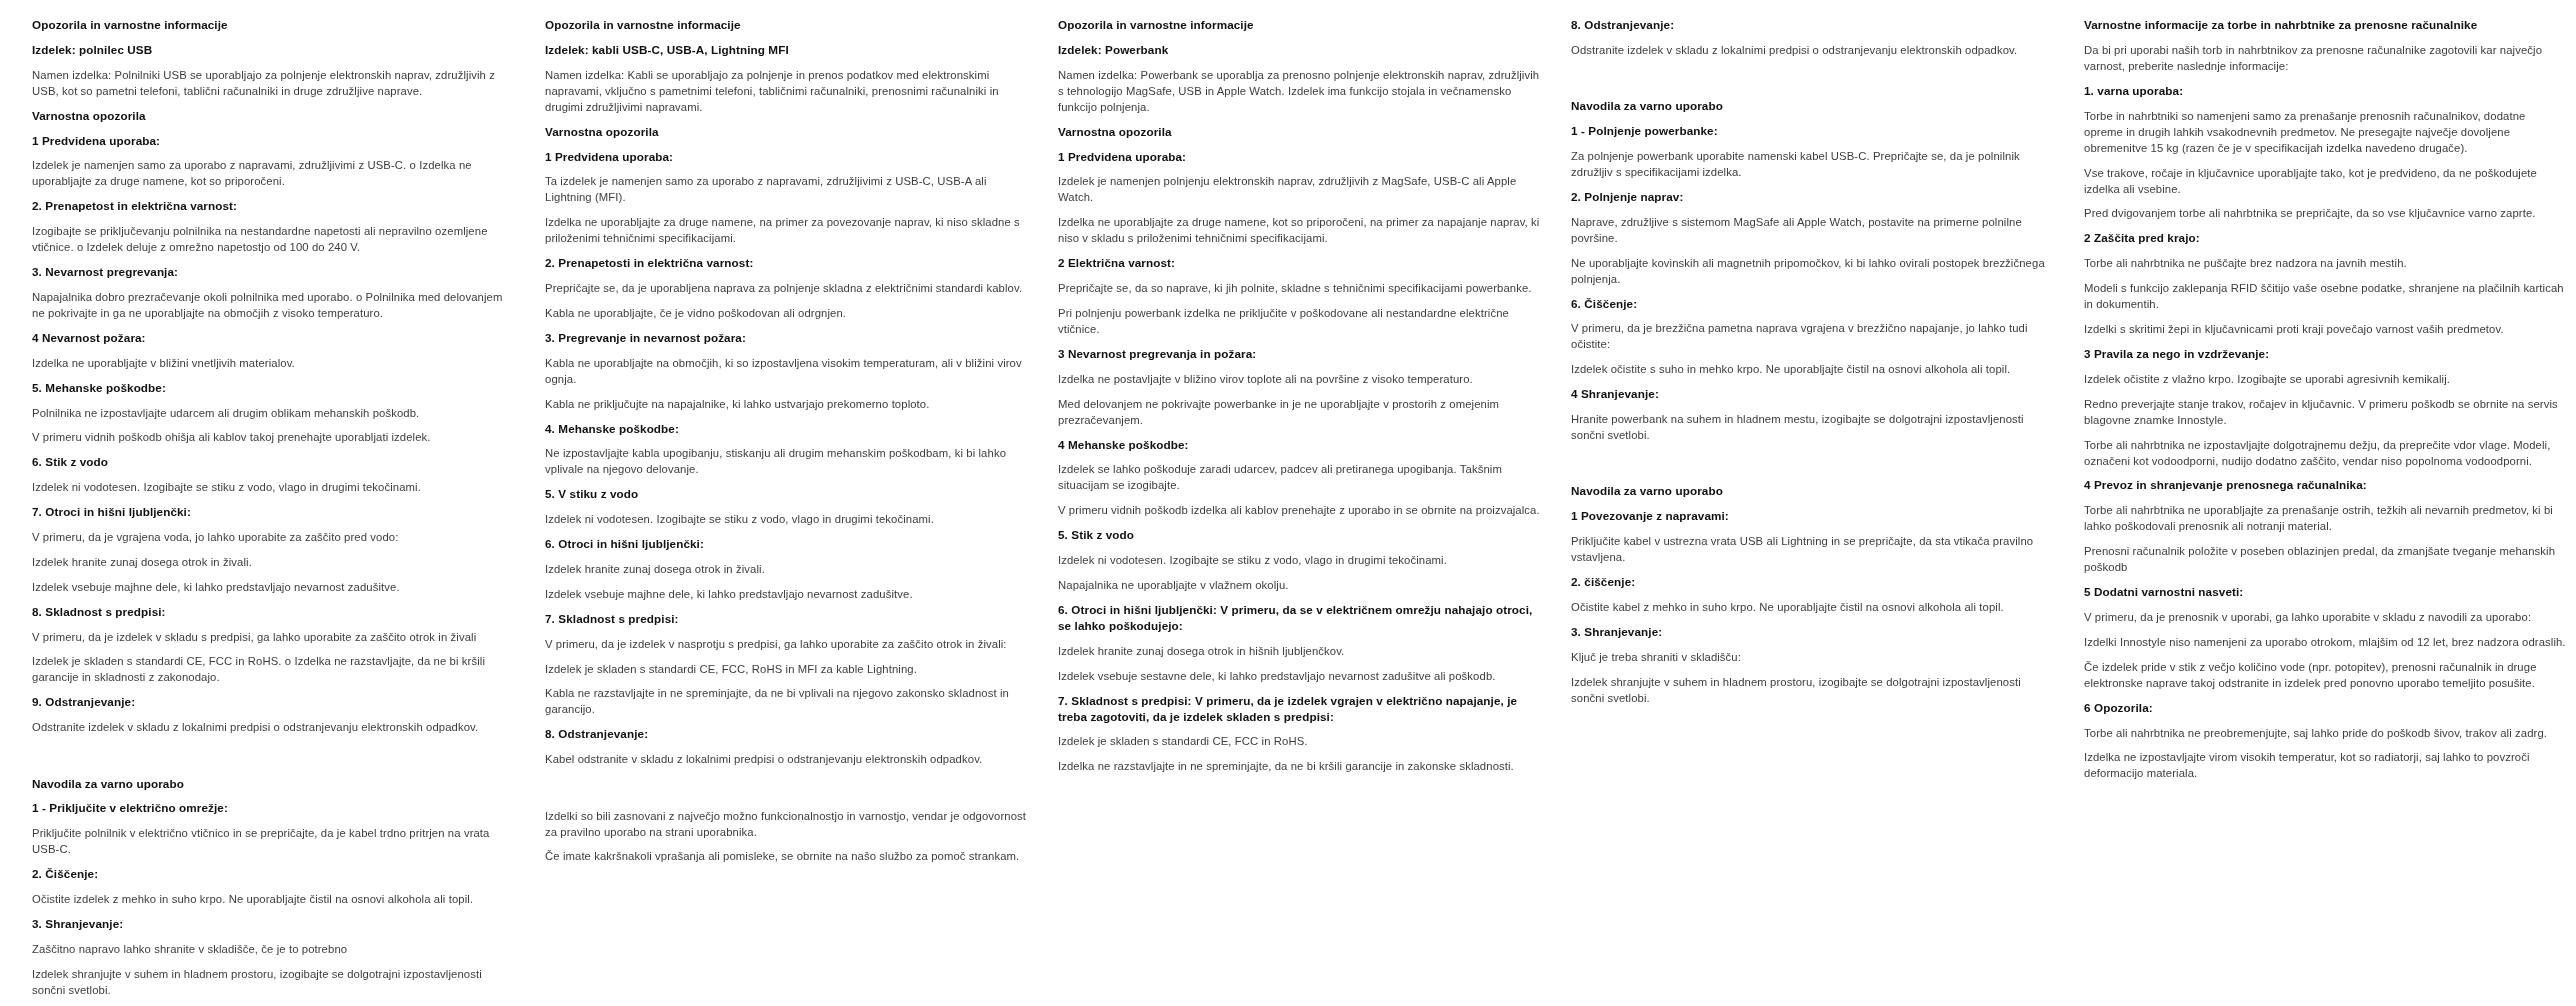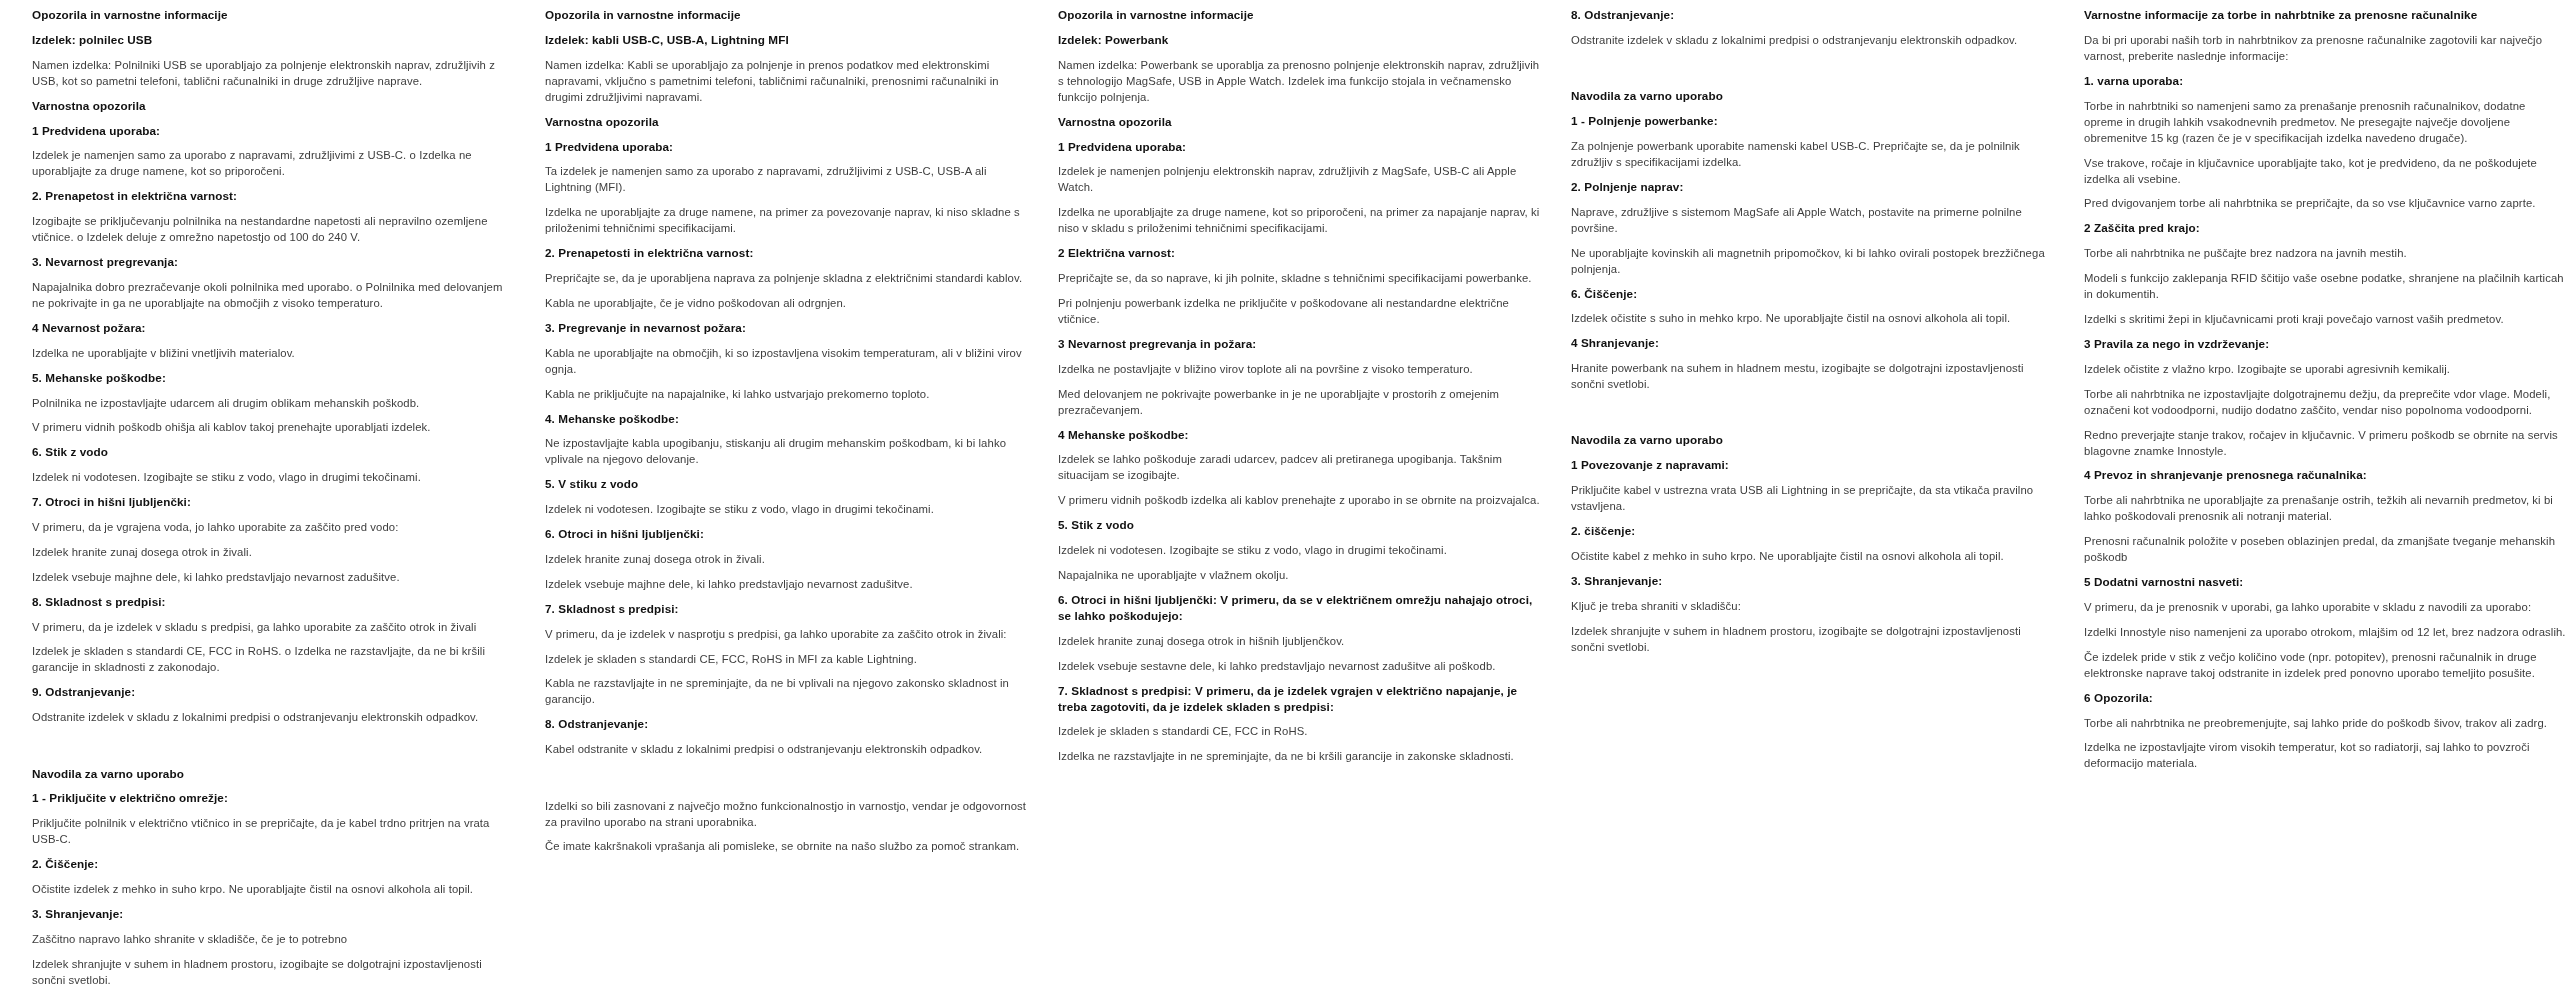--- a/index.html
+++ b/index.html
@@ -7,21 +7,21 @@
     width: 2576px;
     height: 1006px;
     background: #ffffff;
     font-family: "Liberation Sans", "DejaVu Sans", sans-serif;
     overflow: hidden;
   }
   main.doc {
     display: flex;
     flex-direction: row;
     align-items: flex-start;
-    padding: 7px 32px 0 32px;
+    padding: 17px 32px 0 32px;
     gap: 30px;
     width: 2576px;
     height: 1006px;
   }
   section.col {
     width: 483px;
     flex: 0 0 483px;
   }
   .blk-h {
     font-size: 11.7px;
@@ -147,20 +147,21 @@
       <h3 class="blk-h">8. Odstranjevanje:</h3>
       <p class="blk-p">Odstranite izdelek v skladu z lokalnimi predpisi o odstranjevanju elektronskih odpadkov.</p>
       <div class="blk-gap"></div>
       <h3 class="blk-h">Navodila za varno uporabo</h3>
       <h3 class="blk-h">1 - Polnjenje powerbanke:</h3>
       <p class="blk-p">Za polnjenje powerbank uporabite namenski kabel USB-C. Prepričajte se, da je polnilnik združljiv s specifikacijami izdelka.</p>
       <h3 class="blk-h">2. Polnjenje naprav:</h3>
       <p class="blk-p">Naprave, združljive s sistemom MagSafe ali Apple Watch, postavite na primerne polnilne površine.</p>
       <p class="blk-p">Ne uporabljajte kovinskih ali magnetnih pripomočkov, ki bi lahko ovirali postopek brezžičnega polnjenja.</p>
       <h3 class="blk-h">6. Čiščenje:</h3>
+      <p class="blk-p">V primeru, da je brezžična pametna naprava vgrajena v brezžično napajanje, jo lahko tudi očistite:</p>
       <p class="blk-p">Izdelek očistite s suho in mehko krpo. Ne uporabljajte čistil na osnovi alkohola ali topil.</p>
       <h3 class="blk-h">4 Shranjevanje:</h3>
       <p class="blk-p">Hranite powerbank na suhem in hladnem mestu, izogibajte se dolgotrajni izpostavljenosti sončni svetlobi.</p>
       <div class="blk-gap"></div>
       <h3 class="blk-h">Navodila za varno uporabo</h3>
       <h3 class="blk-h">1 Povezovanje z napravami:</h3>
       <p class="blk-p">Priključite kabel v ustrezna vrata USB ali Lightning in se prepričajte, da sta vtikača pravilno vstavljena.</p>
       <h3 class="blk-h">2. čiščenje:</h3>
       <p class="blk-p">Očistite kabel z mehko in suho krpo. Ne uporabljajte čistil na osnovi alkohola ali topil.</p>
       <h3 class="blk-h">3. Shranjevanje:</h3>
@@ -173,22 +174,22 @@
       <h3 class="blk-h">1. varna uporaba:</h3>
       <p class="blk-p">Torbe in nahrbtniki so namenjeni samo za prenašanje prenosnih računalnikov, dodatne opreme in drugih lahkih vsakodnevnih predmetov. Ne presegajte največje dovoljene obremenitve 15 kg (razen če je v specifikacijah izdelka navedeno drugače).</p>
       <p class="blk-p">Vse trakove, ročaje in ključavnice uporabljajte tako, kot je predvideno, da ne poškodujete izdelka ali vsebine.</p>
       <p class="blk-p">Pred dvigovanjem torbe ali nahrbtnika se prepričajte, da so vse ključavnice varno zaprte.</p>
       <h3 class="blk-h">2 Zaščita pred krajo:</h3>
       <p class="blk-p">Torbe ali nahrbtnika ne puščajte brez nadzora na javnih mestih.</p>
       <p class="blk-p">Modeli s funkcijo zaklepanja RFID ščitijo vaše osebne podatke, shranjene na plačilnih karticah in dokumentih.</p>
       <p class="blk-p">Izdelki s skritimi žepi in ključavnicami proti kraji povečajo varnost vaših predmetov.</p>
       <h3 class="blk-h">3 Pravila za nego in vzdrževanje:</h3>
       <p class="blk-p">Izdelek očistite z vlažno krpo. Izogibajte se uporabi agresivnih kemikalij.</p>
+      <p class="blk-p">Redno preverjajte stanje trakov, ročajev in ključavnic. V primeru poškodb se obrnite na servis blagovne znamke Innostyle.</p>
       <p class="blk-p">Torbe ali nahrbtnika ne izpostavljajte dolgotrajnemu dežju, da preprečite vdor vlage. Modeli, označeni kot vodoodporni, nudijo dodatno zaščito, vendar niso popolnoma vodoodporni.</p>
-      <p class="blk-p">Redno preverjajte stanje trakov, ročajev in ključavnic. V primeru poškodb se obrnite na servis blagovne znamke Innostyle.</p>
       <h3 class="blk-h">4 Prevoz in shranjevanje prenosnega računalnika:</h3>
       <p class="blk-p">Torbe ali nahrbtnika ne uporabljajte za prenašanje ostrih, težkih ali nevarnih predmetov, ki bi lahko poškodovali prenosnik ali notranji material.</p>
       <p class="blk-p">Prenosni računalnik položite v poseben oblazinjen predal, da zmanjšate tveganje mehanskih poškodb</p>
       <h3 class="blk-h">5 Dodatni varnostni nasveti:</h3>
       <p class="blk-p">V primeru, da je prenosnik v uporabi, ga lahko uporabite v skladu z navodili za uporabo:</p>
       <p class="blk-p">Izdelki Innostyle niso namenjeni za uporabo otrokom, mlajšim od 12 let, brez nadzora odraslih.</p>
       <p class="blk-p">Če izdelek pride v stik z večjo količino vode (npr. potopitev), prenosni računalnik in druge elektronske naprave takoj odstranite in izdelek pred ponovno uporabo temeljito posušite.</p>
       <h3 class="blk-h">6 Opozorila:</h3>
       <p class="blk-p">Torbe ali nahrbtnika ne preobremenjujte, saj lahko pride do poškodb šivov, trakov ali zadrg.</p>
       <p class="blk-p">Izdelka ne izpostavljajte virom visokih temperatur, kot so radiatorji, saj lahko to povzroči deformacijo materiala.</p>

